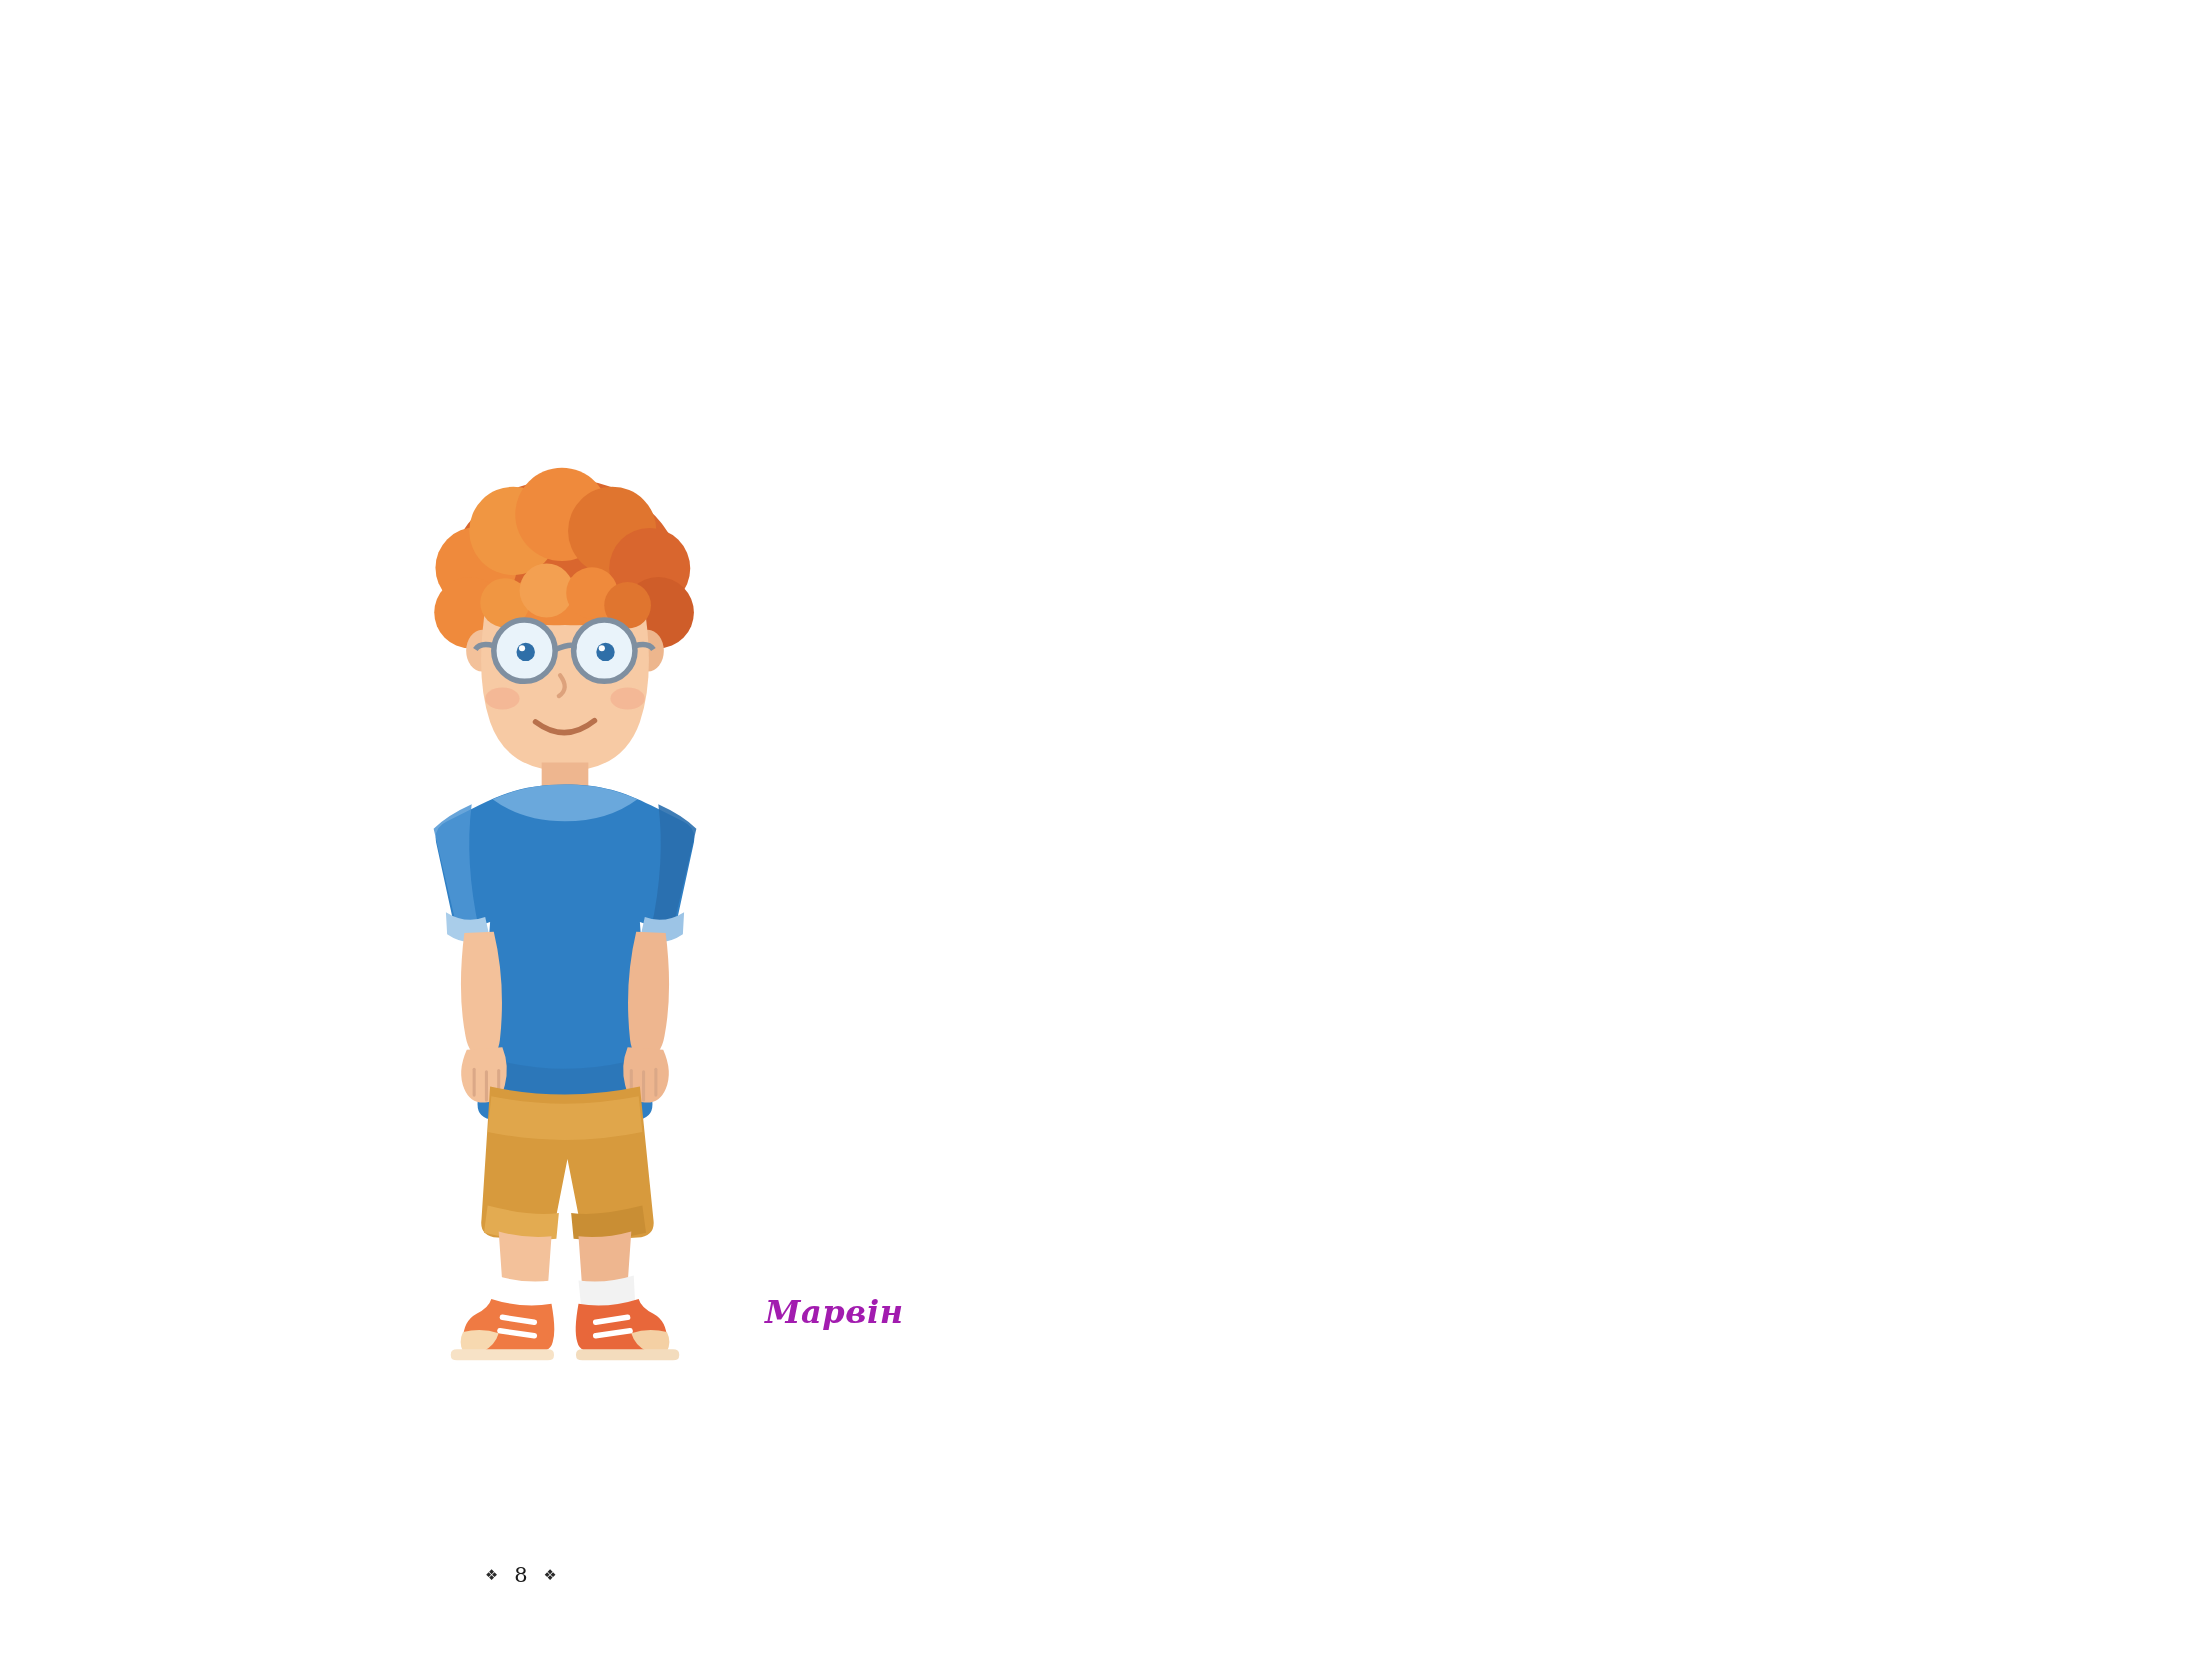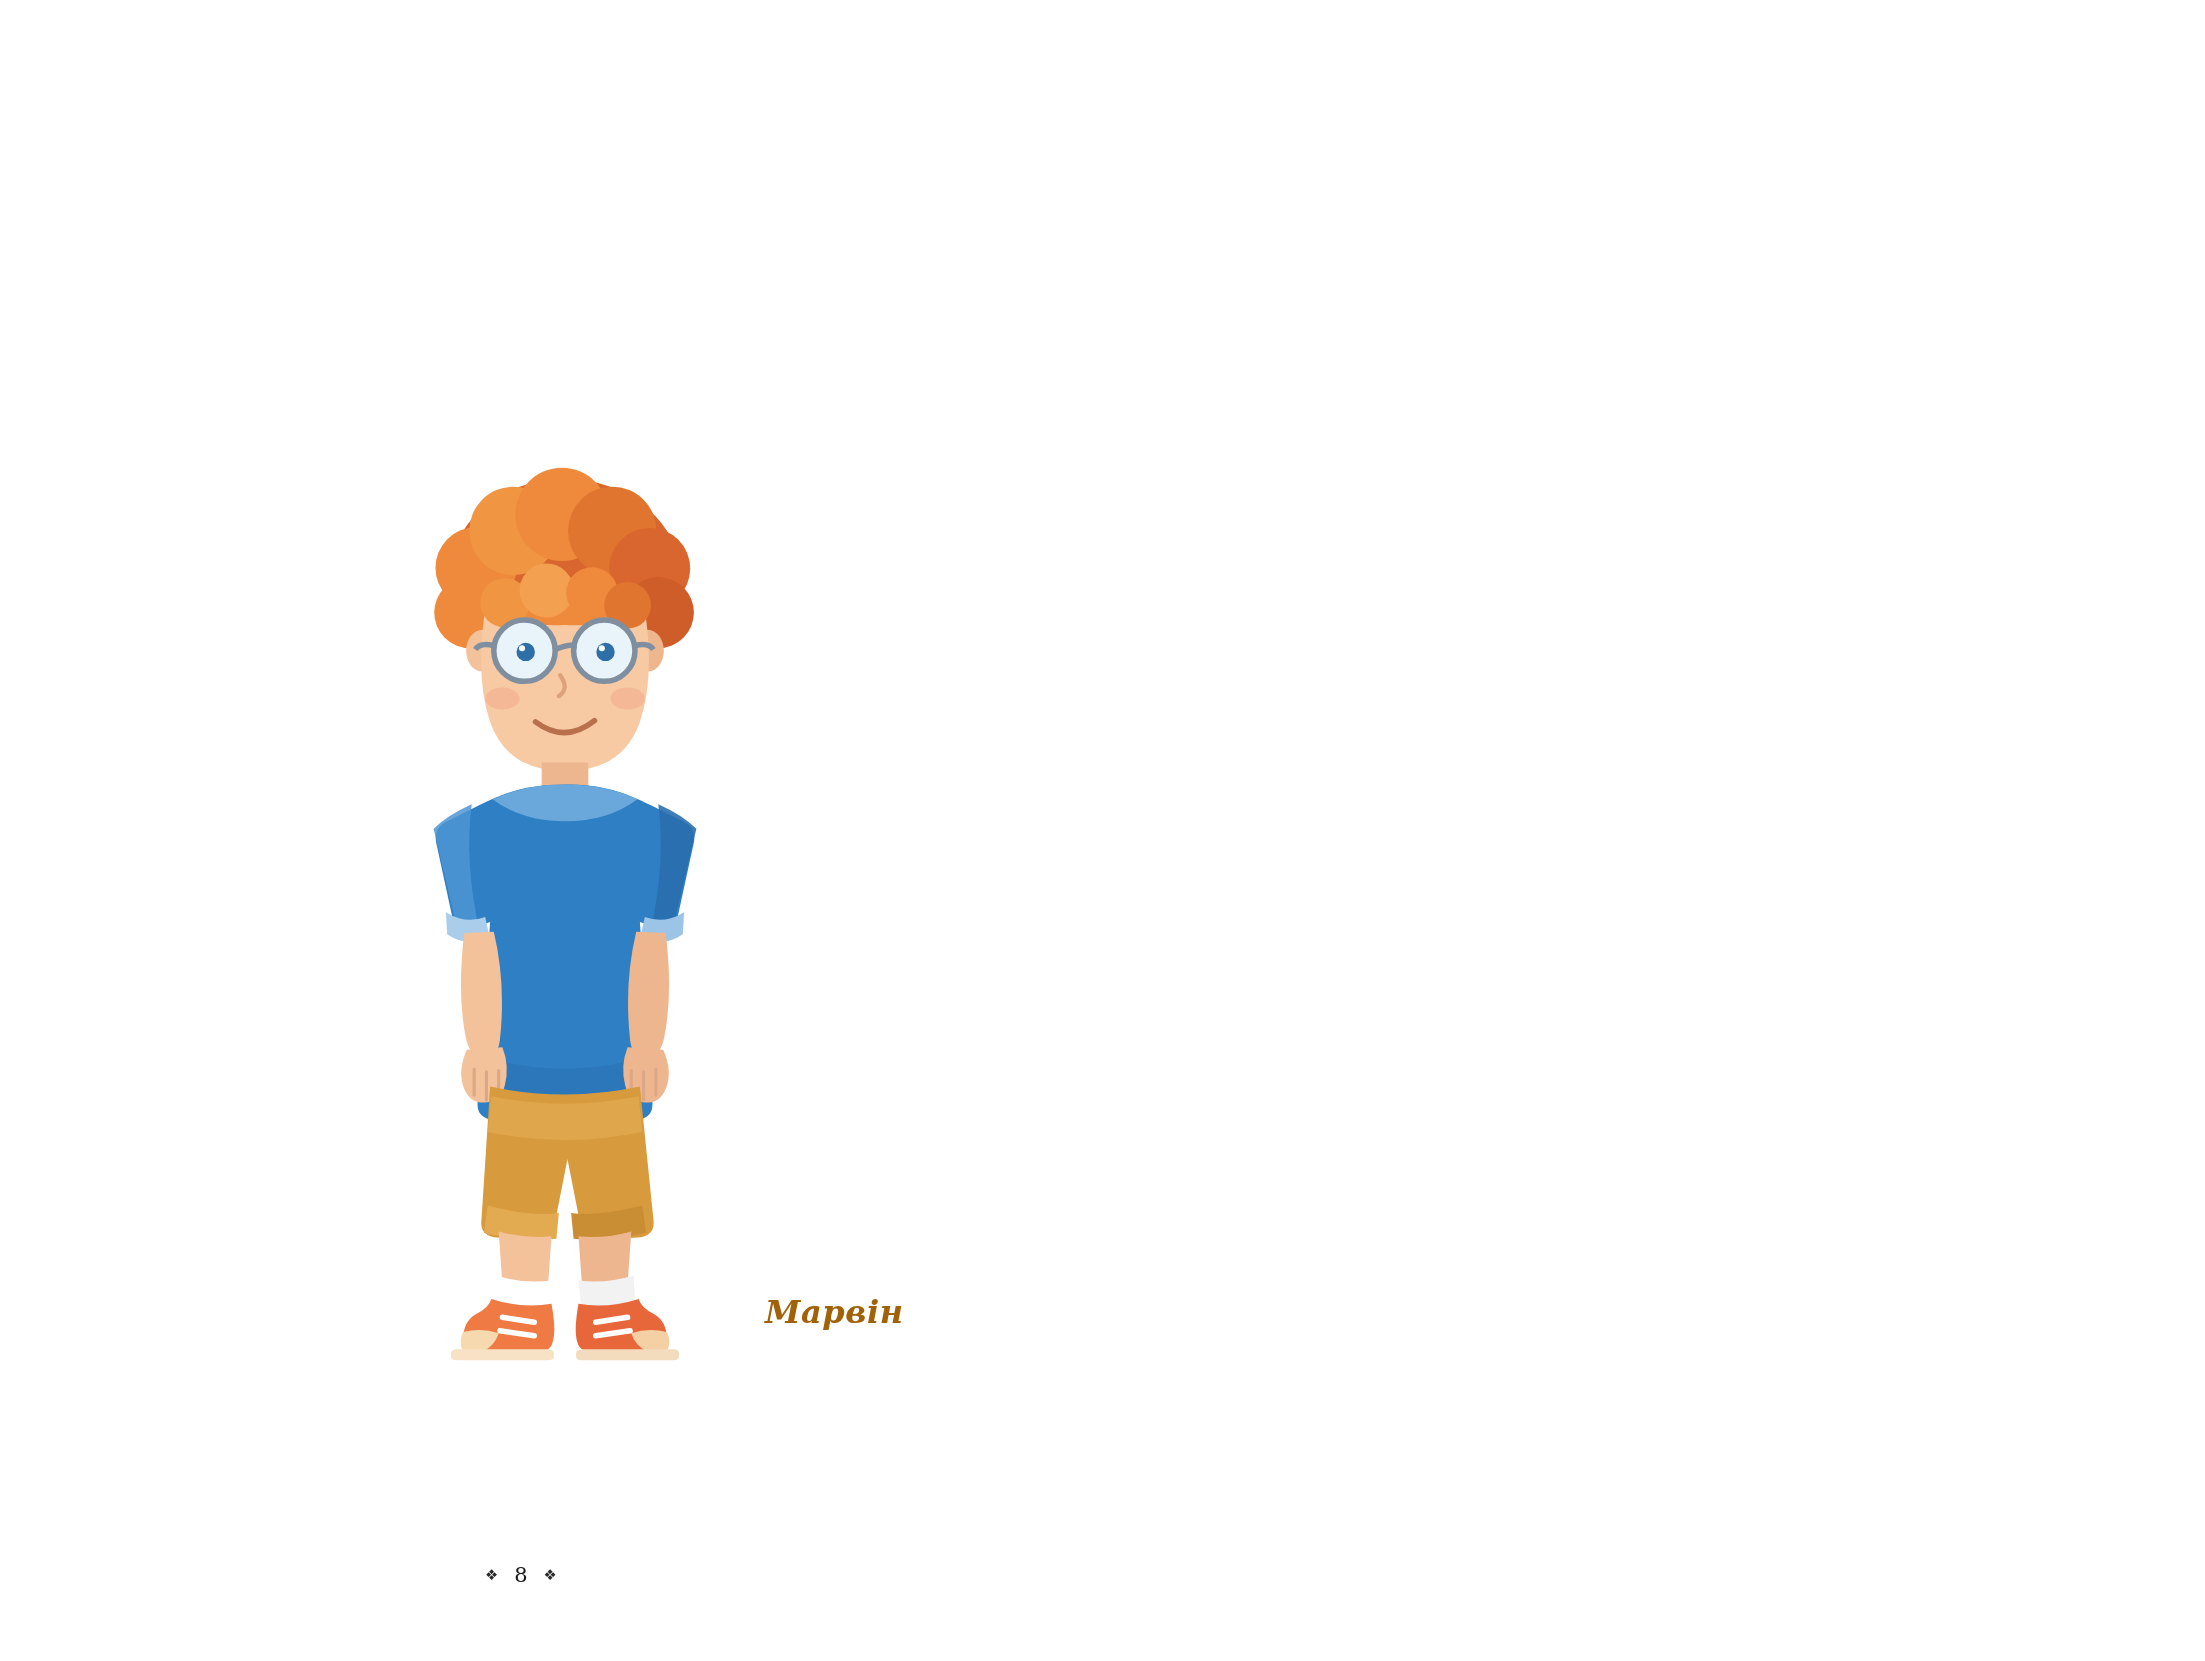--- a/index.html
+++ b/index.html
@@ -48,21 +48,21 @@
     height: 921px;
   }
   .char-name {
     position: absolute;
     left: 765px;
     top: 1293px;
     font-family: "DejaVu Serif", serif;
     font-style: italic;
     font-size: 32px;
     font-weight: 700;
-    color: #a16207;
+    color: #a21caf;
     letter-spacing: 0.6px;
   }
 
   
   .folio {
     position: absolute;
     bottom: 74px;
     display: flex;
     align-items: center;
     gap: 16px;

